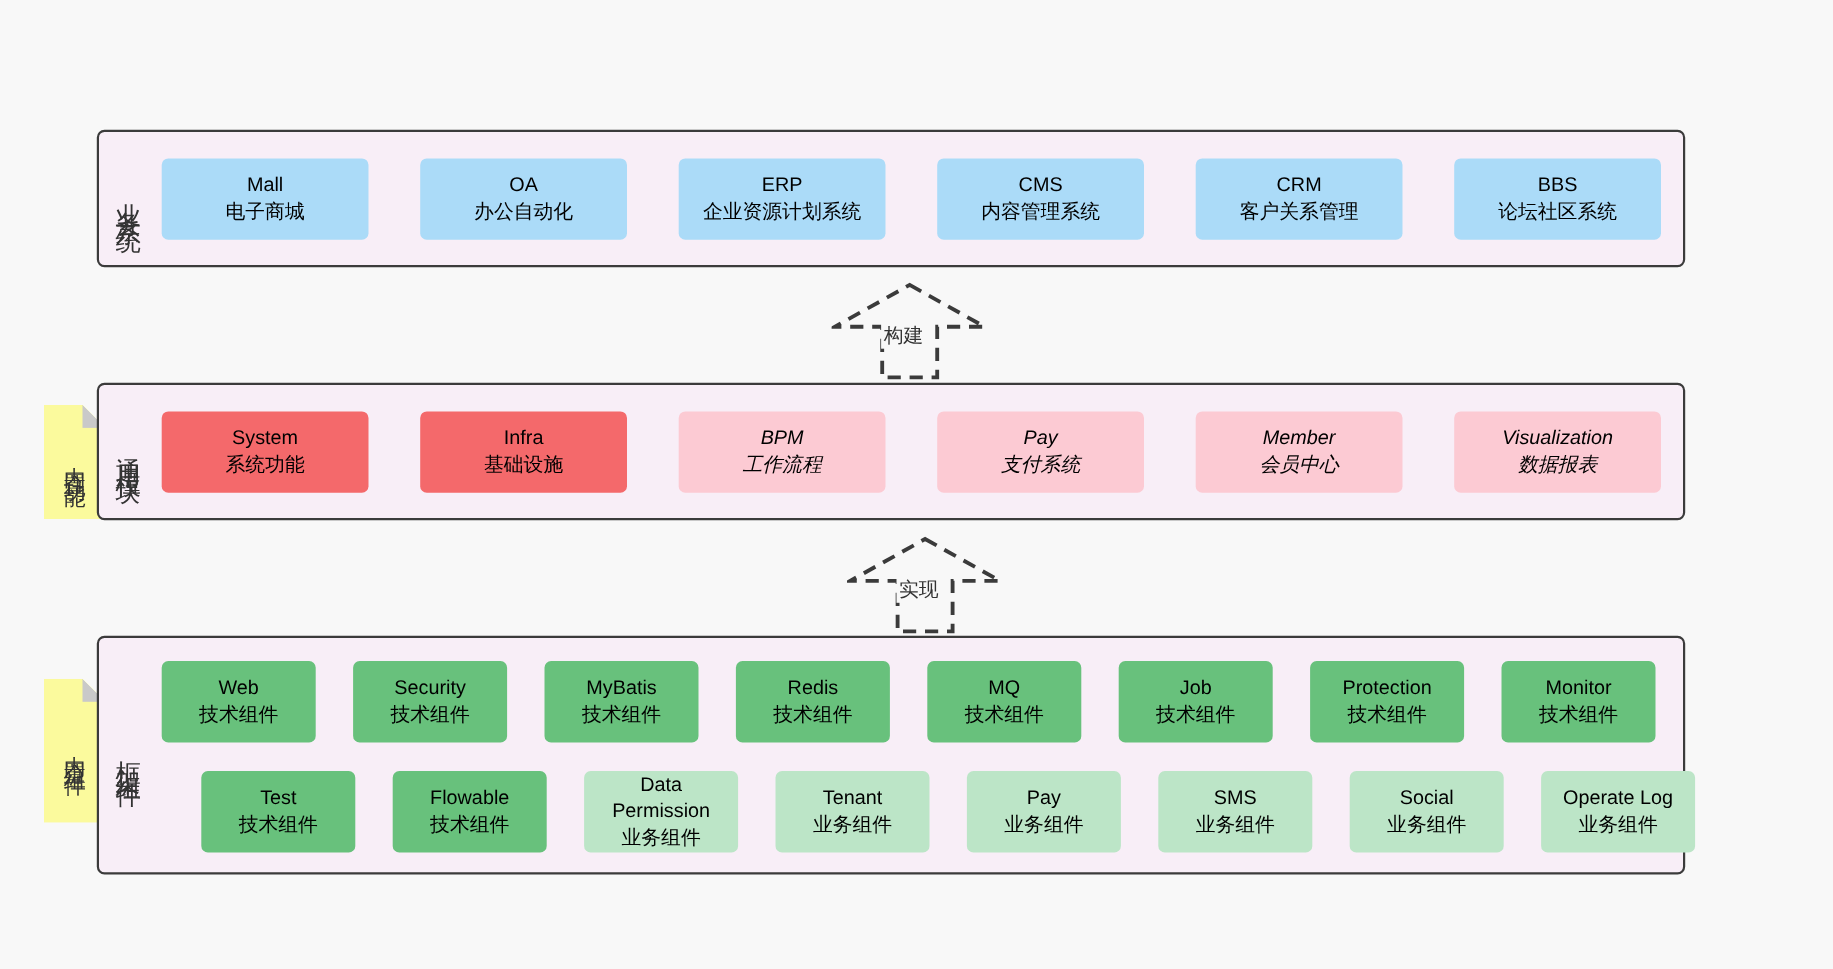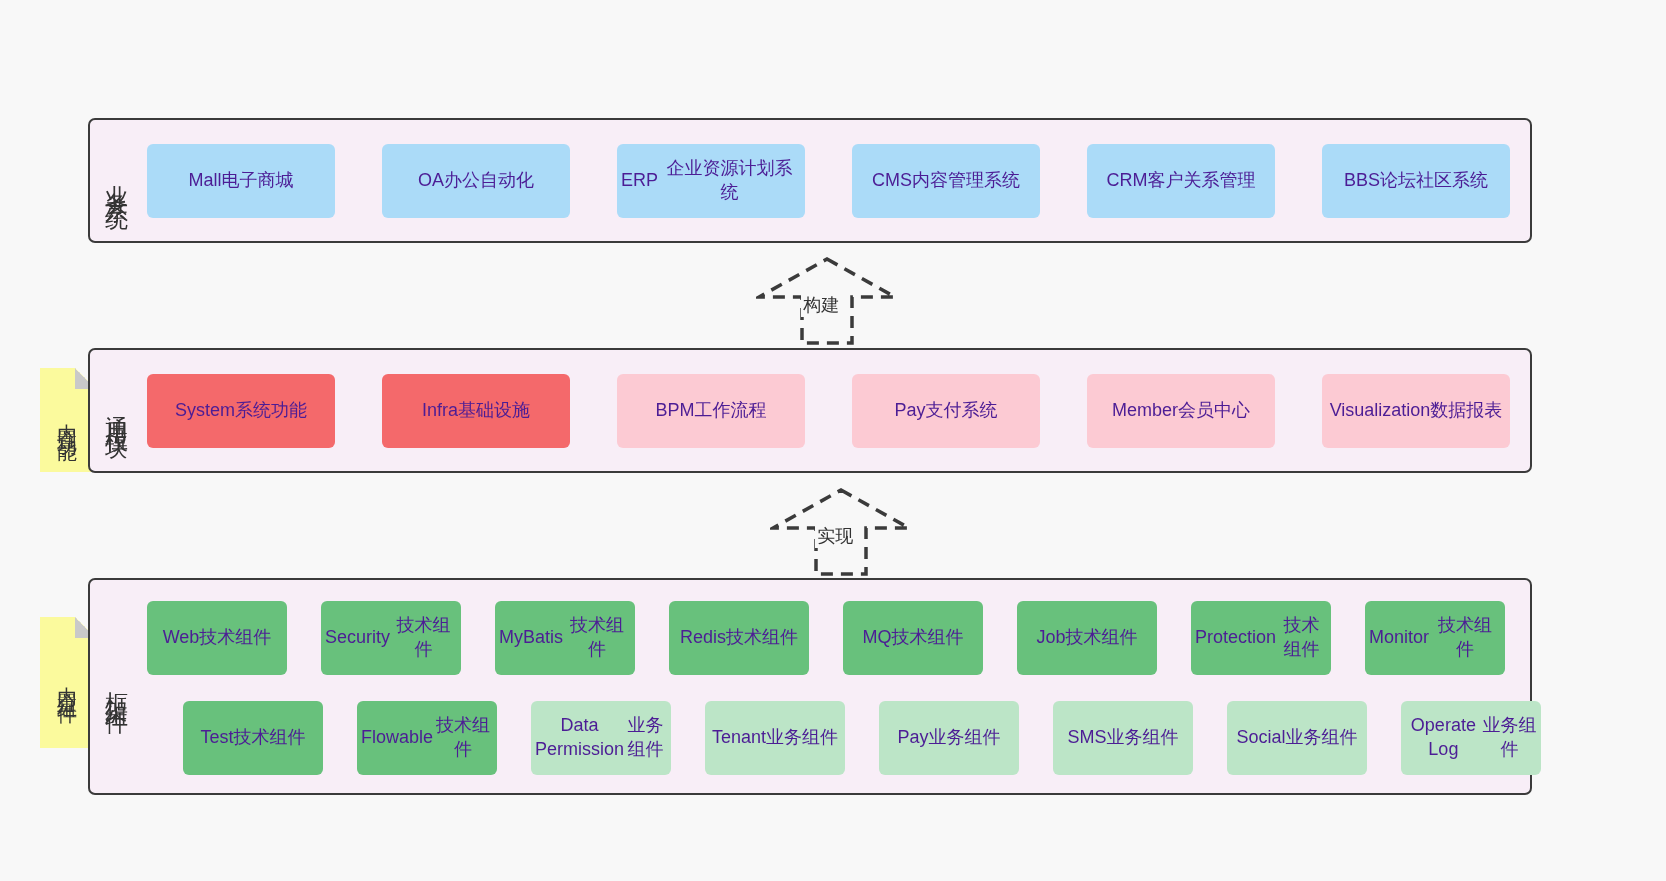--- a/index.html
+++ b/index.html
@@ -35,35 +35,35 @@
     letter-spacing:7px;
     color:#333;
     white-space:nowrap;
   }
   
   .row{position:absolute;display:flex;}
   .row-wide{left:57px;top:24px;gap:47px;}
   .row-a{left:57px;top:21px;gap:34px;}
   .row-b{left:57px;top:121px;gap:34px;padding-left:36px;}
   .box{
-    display:flex;flex-direction:row;
+    display:flex;flex-direction:column;
     align-items:center;justify-content:center;
     border-radius:6px;
     text-align:center;
     line-height:1.32;
     font-size:18px;
-    color:#4c1d95;
+    color:#000000;
     padding:2px 4px;
     box-sizing:border-box;
   }
   .box-wide{width:188px;height:74px;}
   .box-slim{width:140px;height:74px;}
   .c-blue{background:#abdbf8;}
   .c-red{background:#f4696b;}
-  .c-pink{background:#fccad3;}
+  .c-pink{background:#fccad3;font-style:italic;}
   .c-green{background:#68c17c;}
   .c-lightgreen{background:#bce5c7;}
   
   .sticky{
     position:absolute;
     left:40px;width:56px;
     background:#fbfa9d;
     z-index:1;
     clip-path:polygon(0 0,calc(100% - 21px) 0,100% 21px,100% 100%,0 100%);
   }

